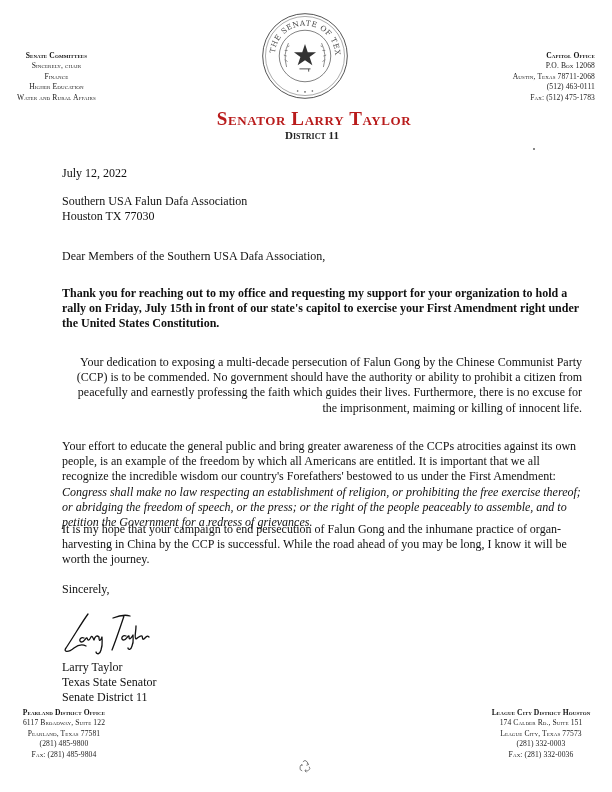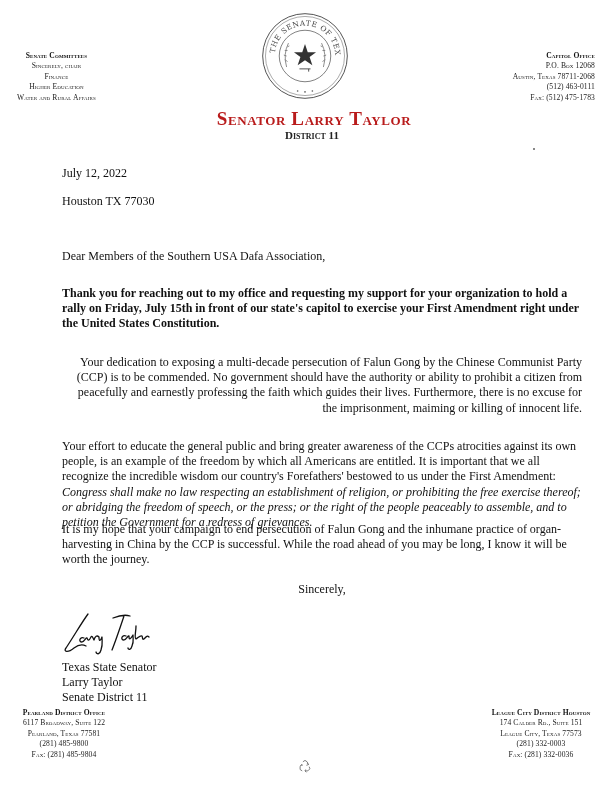--- a/index.html
+++ b/index.html
@@ -14,21 +14,21 @@
     #senator-name { position: absolute; left: 0; width: 612px; top: 108px; text-align: center; font-family: "Liberation Serif", serif; font-variant: small-caps; font-weight: bold; font-size: 19px; letter-spacing: 0.6px; color: #b91c1c; padding-left: 8px; }
     #district { position: absolute; left: 0; width: 612px; top: 129px; text-align: center; font-family: "Liberation Serif", serif; font-variant: small-caps; font-weight: bold; font-size: 11px; color: #222; padding-left: 6px; }
     .letter { position: absolute; left: 62px; width: 520px; font-family: "Liberation Serif", serif; font-size: 12px; line-height: 15.2px; color: #111; }
     #date { top: 166px; }
     #address { top: 194px; }
     #salutation { top: 249px; }
     #para1 { top: 274px; font-weight: bold; }
     #para2 { top: 343px; text-align: right; }
     #para3 { top: 427px; }
     #para4 { top: 510px; }
-    #closing { top: 582px; text-align: center; }
+    #closing { top: 582px; }
     #sig-name-block { top: 660px; }
     .quote { font-style: italic; }
     #signature { position: absolute; left: 58px; top: 608px; width: 120px; height: 50px; }
     #recycle { position: absolute; left: 298px; top: 759px; width: 14px; height: 14px; }
     #speck { position: absolute; left: 533px; top: 148px; width: 2px; height: 2px; background: #888; }
   </style>
 </head>
 <body>
 
 <div id="committees" class="lh-block">
@@ -75,20 +75,21 @@
 </div>
 
 <div id="senator-name">Senator Larry Taylor</div>
 <div id="district">District 11</div>
 
 <div id="speck"></div>
 
 <div id="date" class="letter">July 12, 2022</div>
 
 <div id="address" class="letter">
+  <div>Southern USA Falun Dafa Association</div>
   <div>Houston TX 77030</div>
 </div>
 
 <div id="salutation" class="letter">Dear Members of the Southern USA Dafa Association,</div>
 
 <p id="para1" class="letter">Thank you for reaching out to my office and requesting my support for your organization to hold a rally on Friday, July 15th in front of our state's capitol to exercise your First Amendment right under the United States Constitution.</p>
 <p id="para2" class="letter">Your dedication to exposing a multi-decade persecution of Falun Gong by the Chinese Communist Party (CCP) is to be commended. No government should have the authority or ability to prohibit a citizen from peacefully and earnestly professing the faith which guides their lives. Furthermore, there is no excuse for the imprisonment, maiming or killing of innocent life.</p>
 <p id="para3" class="letter"><span>Your effort to educate the general public and bring greater awareness of the CCPs atrocities against its own people, is an example of the freedom by which all Americans are entitled. It is important that we all recognize the incredible wisdom our country's Forefathers' bestowed to us under the First Amendment: </span><span class="quote">Congress shall make no law respecting an establishment of religion, or prohibiting the free exercise thereof; or abridging the freedom of speech, or the press; or the right of the people peaceably to assemble, and to petition the Government for a redress of grievances.</span></p>
 <p id="para4" class="letter">It is my hope that your campaign to end persecution of Falun Gong and the inhumane practice of organ-harvesting in China by the CCP is successful. While the road ahead of you may be long, I know it will be worth the journey.</p>
 
@@ -101,22 +102,22 @@
 
     <path d="M 26,30 C 22,28 20,34 24,34 C 27,33 28,29 29,30 C 30,33 31,33 33,29 C 34,27 35,30 36,32 C 37,28 39,27 41,29 C 41,33 42,34 44,29 C 44,34 45,36 43,42 C 42,46 39,47 38,44"></path>
 
     <path d="M 55,10 C 60,8 66,6 72,8 M 66,8 C 62,20 58,32 54,42"></path>
 
     <path d="M 68,28 C 64,26 62,32 66,32 C 69,31 70,27 71,28 C 71,32 72,32 75,27 C 75,32 76,33 74,38 C 73,42 70,42 70,40 M 78,18 C 78,24 76,30 78,31 C 80,30 82,27 84,28 C 85,30 84,32 86,31 C 88,29 89,27 91,29"></path>
   </g>
 </svg>
 
 <div id="sig-name-block" class="letter">
+  <div>Larry Taylor</div>
   <div>Texas State Senator</div>
-  <div>Larry Taylor</div>
   <div>Senate District 11</div>
 </div>
 
 <div id="pearland" class="lh-block">
   <div class="hd">Pearland District Office</div>
   <div>6117 Broadway, Suite 122</div>
   <div>Pearland, Texas 77581</div>
   <div>(281) 485-9800</div>
   <div>Fax: (281) 485-9804</div>
 </div>

